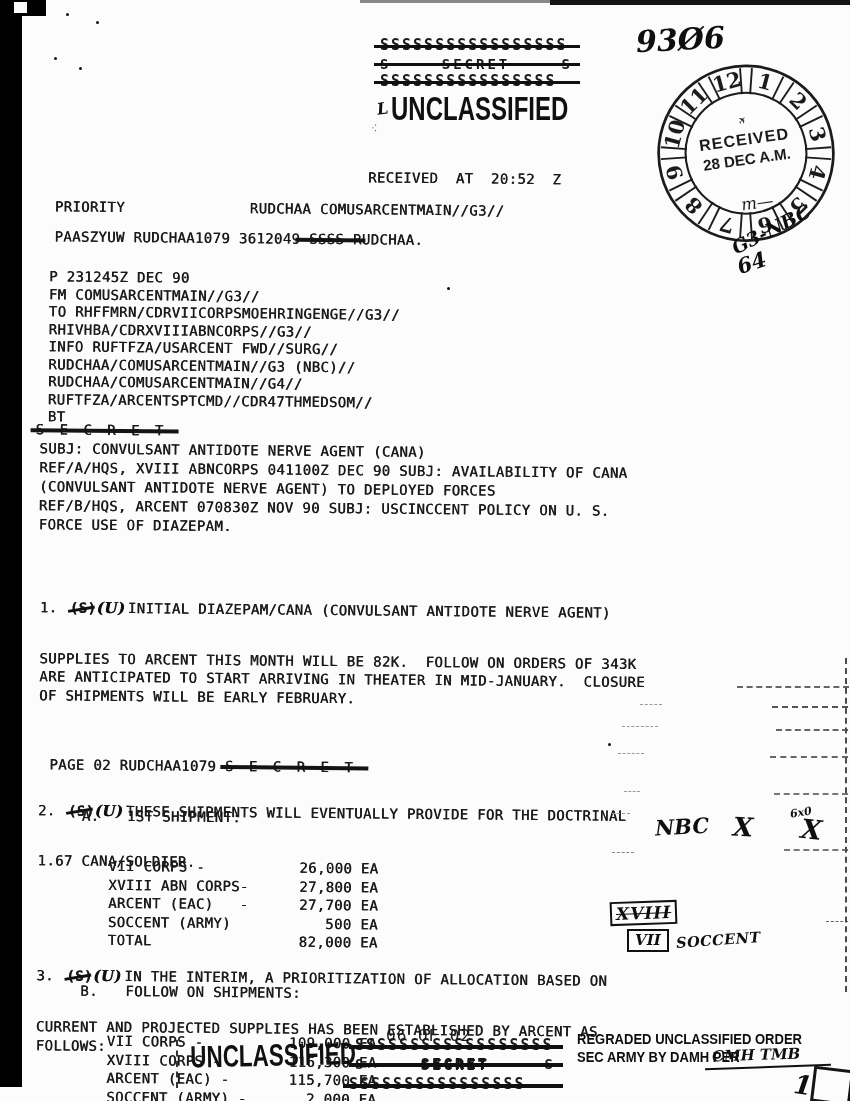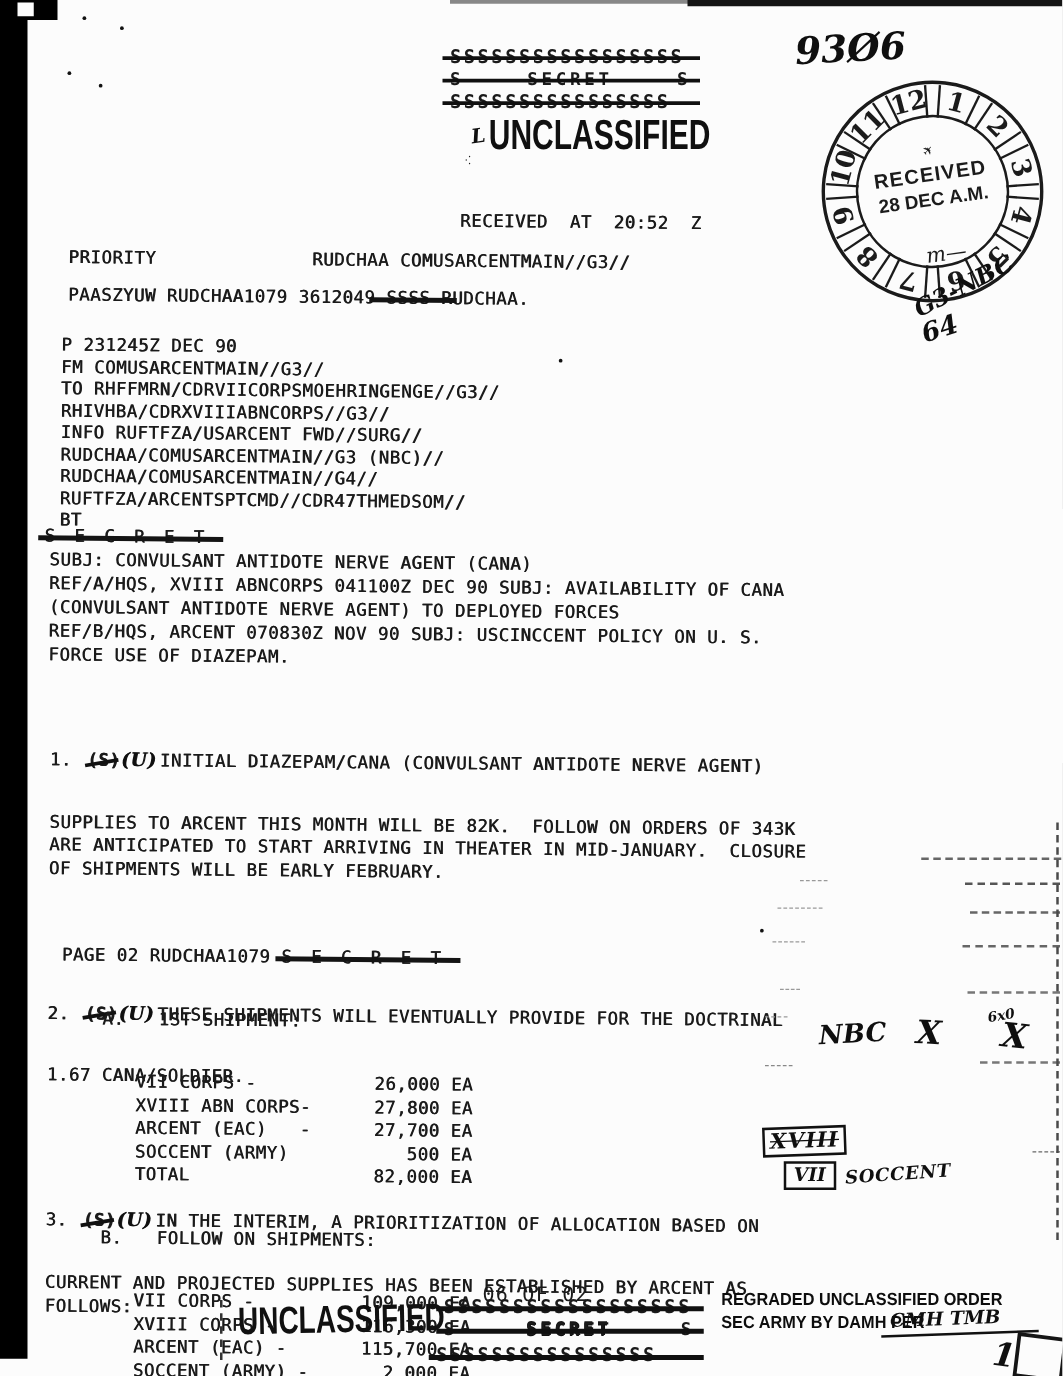--- a/index.html
+++ b/index.html
@@ -65,21 +65,21 @@
   <div class="abs" style="left:14px;top:2px;width:13px;height:11px;background:#fcfcfc"></div>
   <div class="abs" style="left:360px;top:0;width:192px;height:3px;background:#888"></div>
   <div class="abs" style="left:550px;top:0;width:300px;height:5px;background:#151515"></div>
   <div class="dot" style="left:66px;top:13px"></div>
   <div class="dot" style="left:96px;top:21px"></div>
   <div class="dot" style="left:54px;top:57px"></div>
   <div class="dot" style="left:79px;top:67px"></div>
   <div class="dot" style="left:447px;top:287px"></div>
   <div class="dot" style="left:608px;top:743px"></div>
 
-  <div class="sblock" style="left:360px;top:37px">
+  <div class="sblock" style="left:380px;top:37px">
     <div class="srow">SSSSSSSSSSSSSSSSS</div>
     <div class="srow smid"><span>S</span><span class="mid">SECRET</span><span>S</span></div>
     <div class="srow">SSSSSSSSSSSSSSSS</div>
   </div>
 
   <div class="abs unc unc-top" style="left:391px;top:90px">UNCLASSIFIED</div>
   <div class="abs hand" style="left:377px;top:99px;font-size:16px;transform:rotate(-8deg)">L</div>
   <div class="abs" style="left:372px;top:121px;font-size:9px">⁖</div>
 
   <svg class="clock" viewBox="0 0 200 200">

